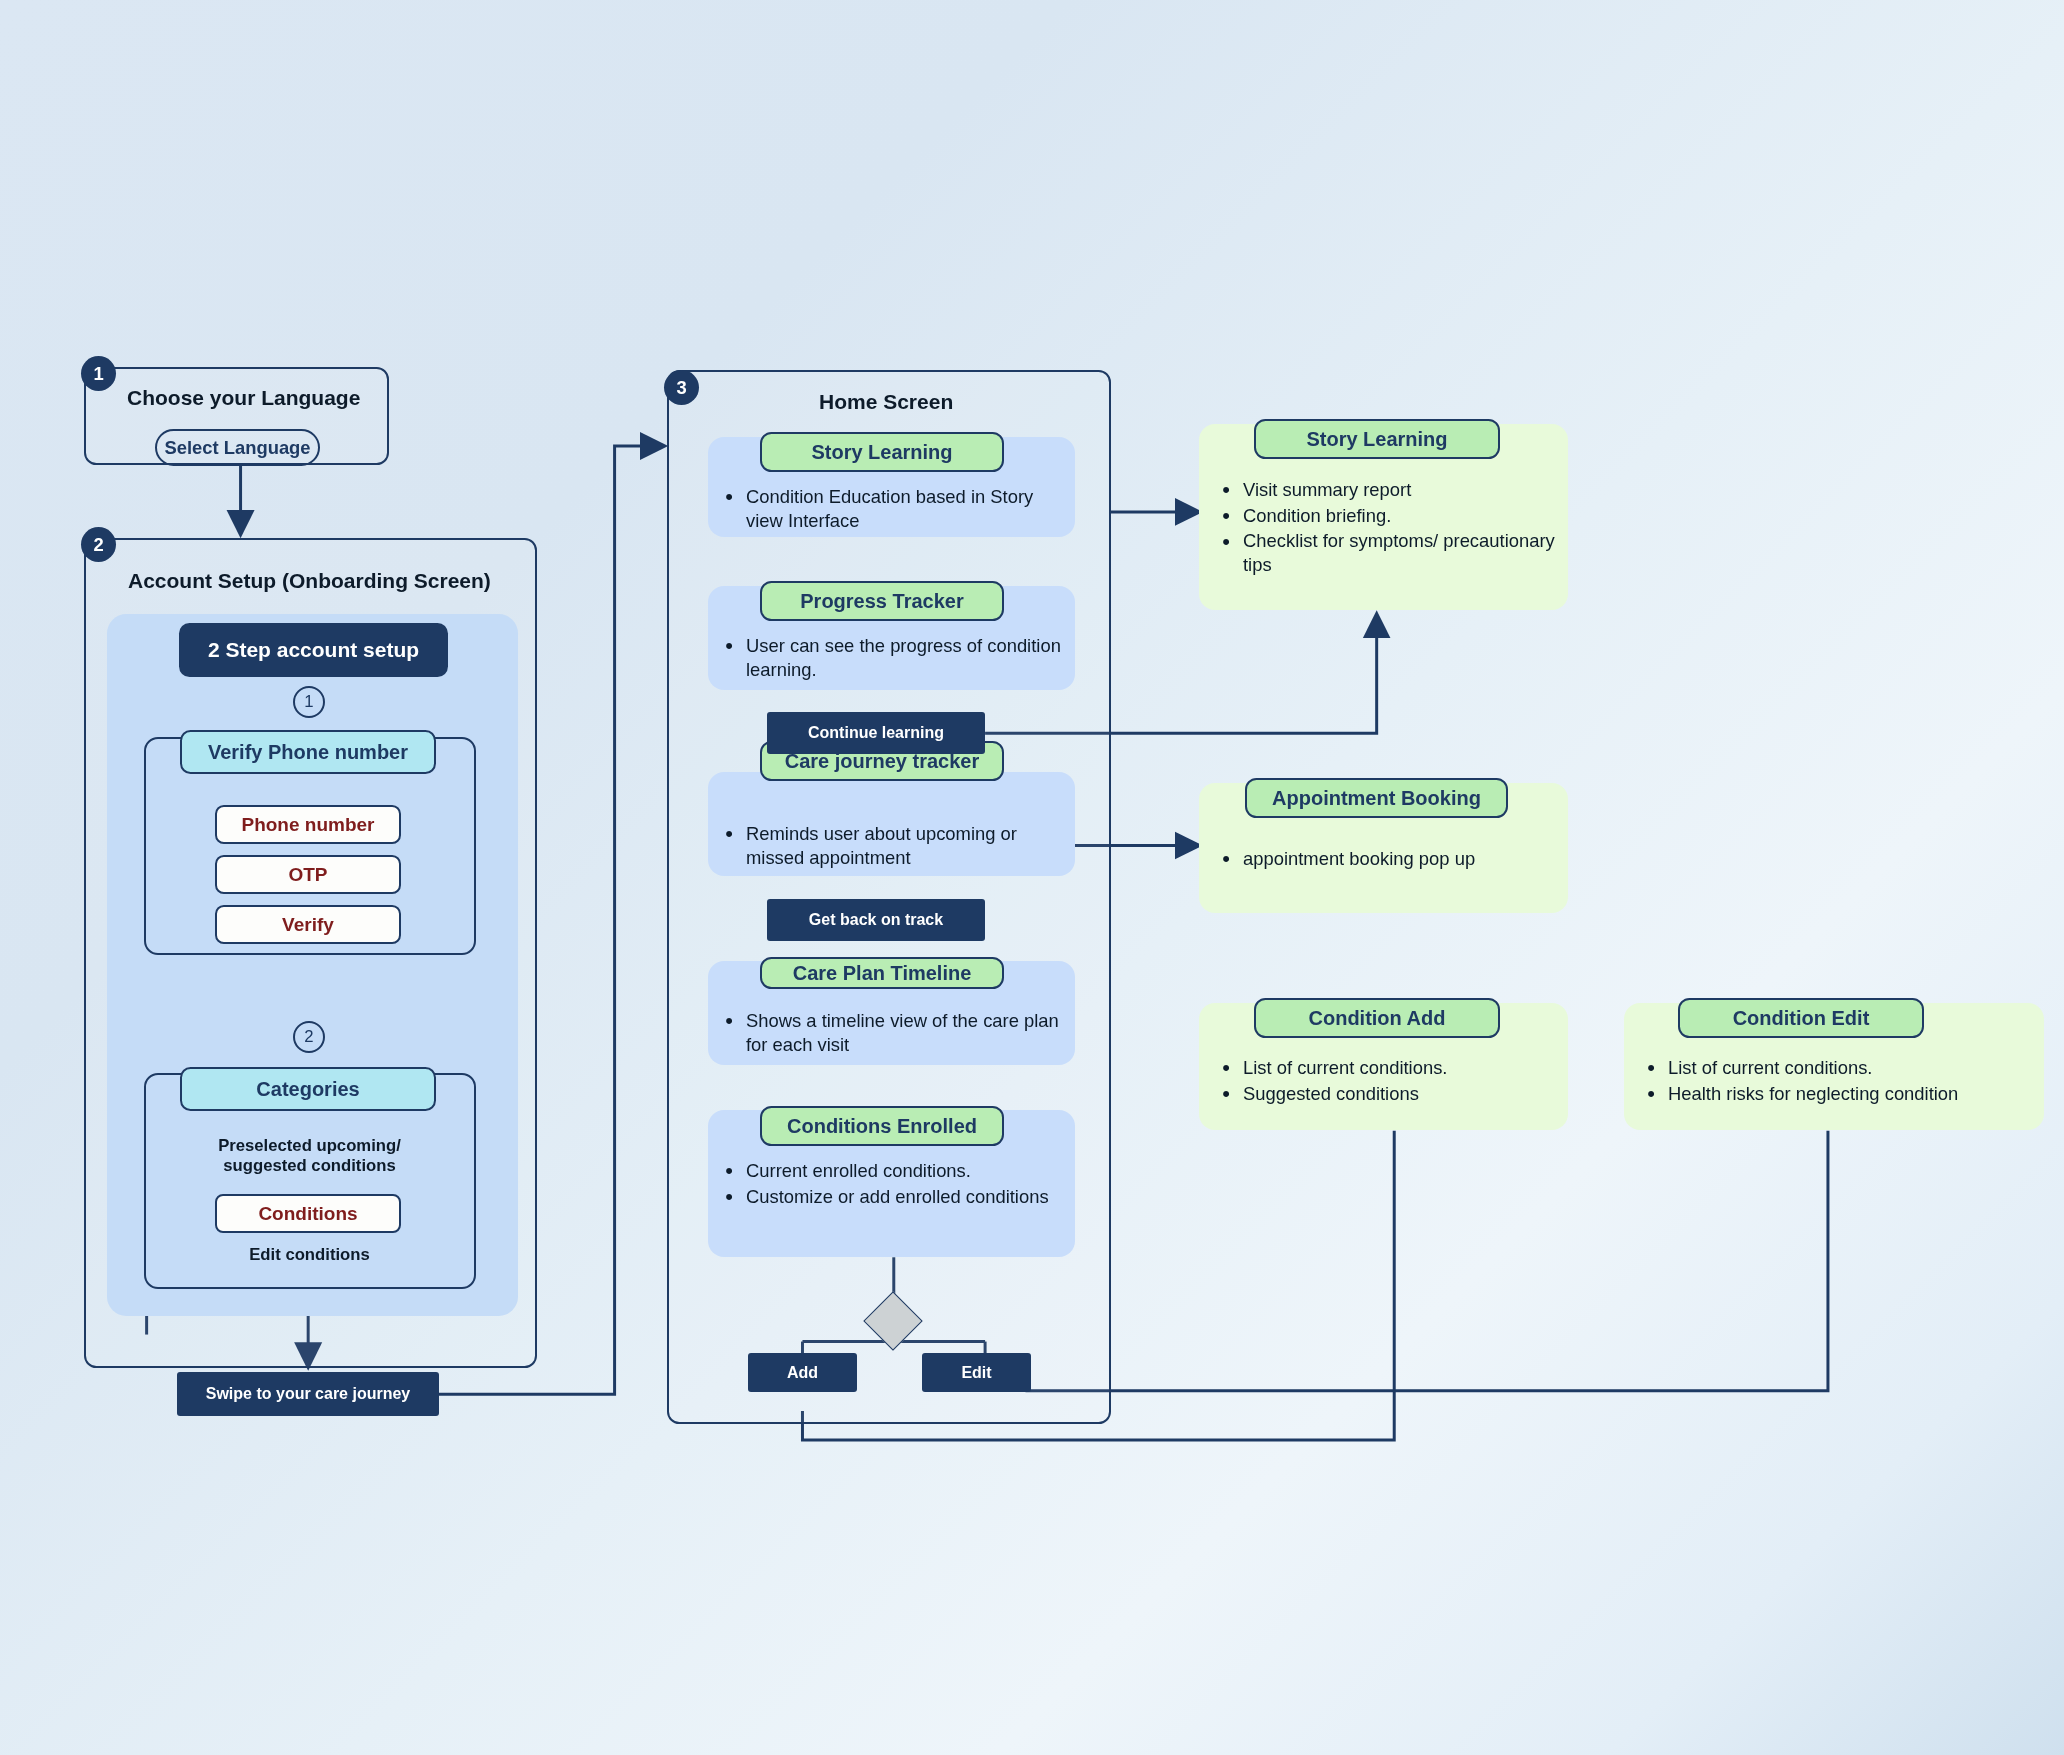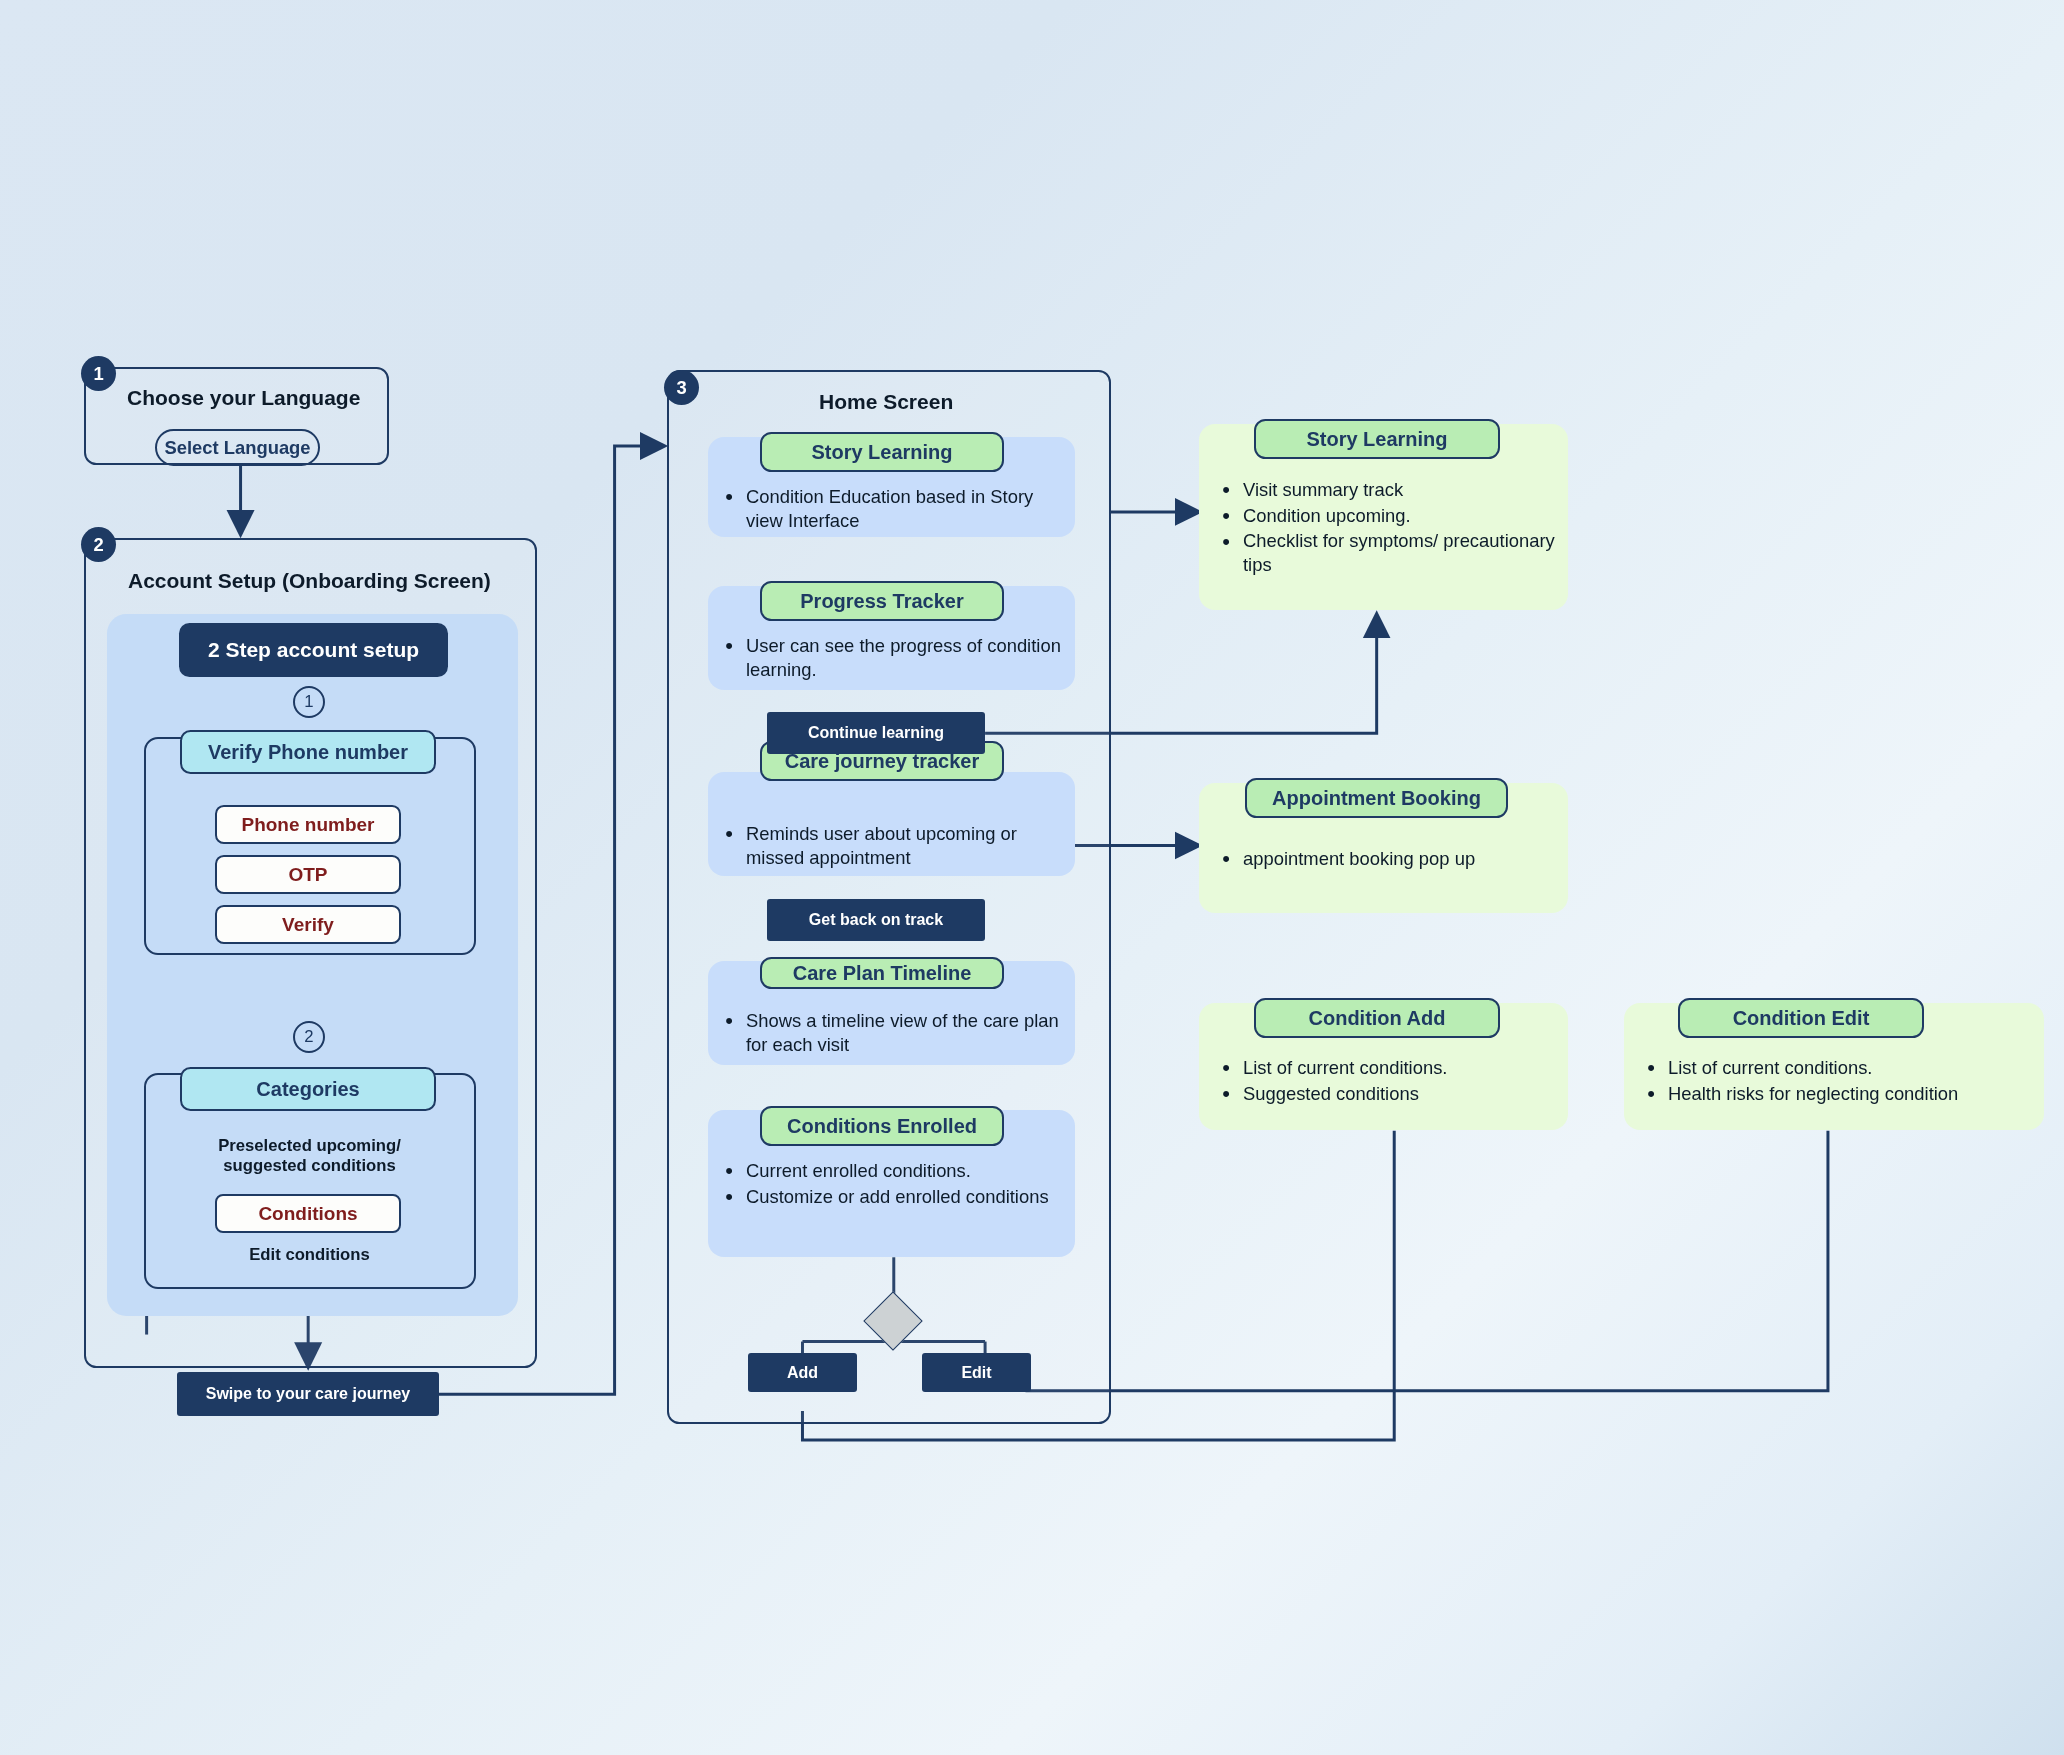--- a/index.html
+++ b/index.html
@@ -286,22 +286,22 @@
   </div>
 
   <div class="diamond" style="left:872px; top:1300px; width:42px; height:42px;"></div>
   <div class="cta-dark" style="left:748px; top:1353px; width:109px; height:39px;">Add</div>
   <div class="cta-dark" style="left:922px; top:1353px; width:109px; height:39px;">Edit</div>
 
   <div class="card green" style="left:1199px; top:424px; width:369px; height:186px;"></div>
   <div class="card-head" style="left:1254px; top:419px; width:246px; height:40px;">Story Learning</div>
   <div class="card-body" style="left:1217px; top:478px; width:344px;">
     <ul>
-      <li>Visit summary track</li>
-      <li>Condition upcoming.</li>
+      <li>Visit summary report</li>
+      <li>Condition briefing.</li>
       <li>Checklist for symptoms/ precautionary tips</li>
     </ul>
   </div>
 
   <div class="card green" style="left:1199px; top:783px; width:369px; height:130px;"></div>
   <div class="card-head" style="left:1245px; top:778px; width:263px; height:40px;">Appointment Booking</div>
   <div class="card-body" style="left:1217px; top:847px; width:344px;">
     <ul>
         <li>appointment booking pop up</li>
       </ul>

